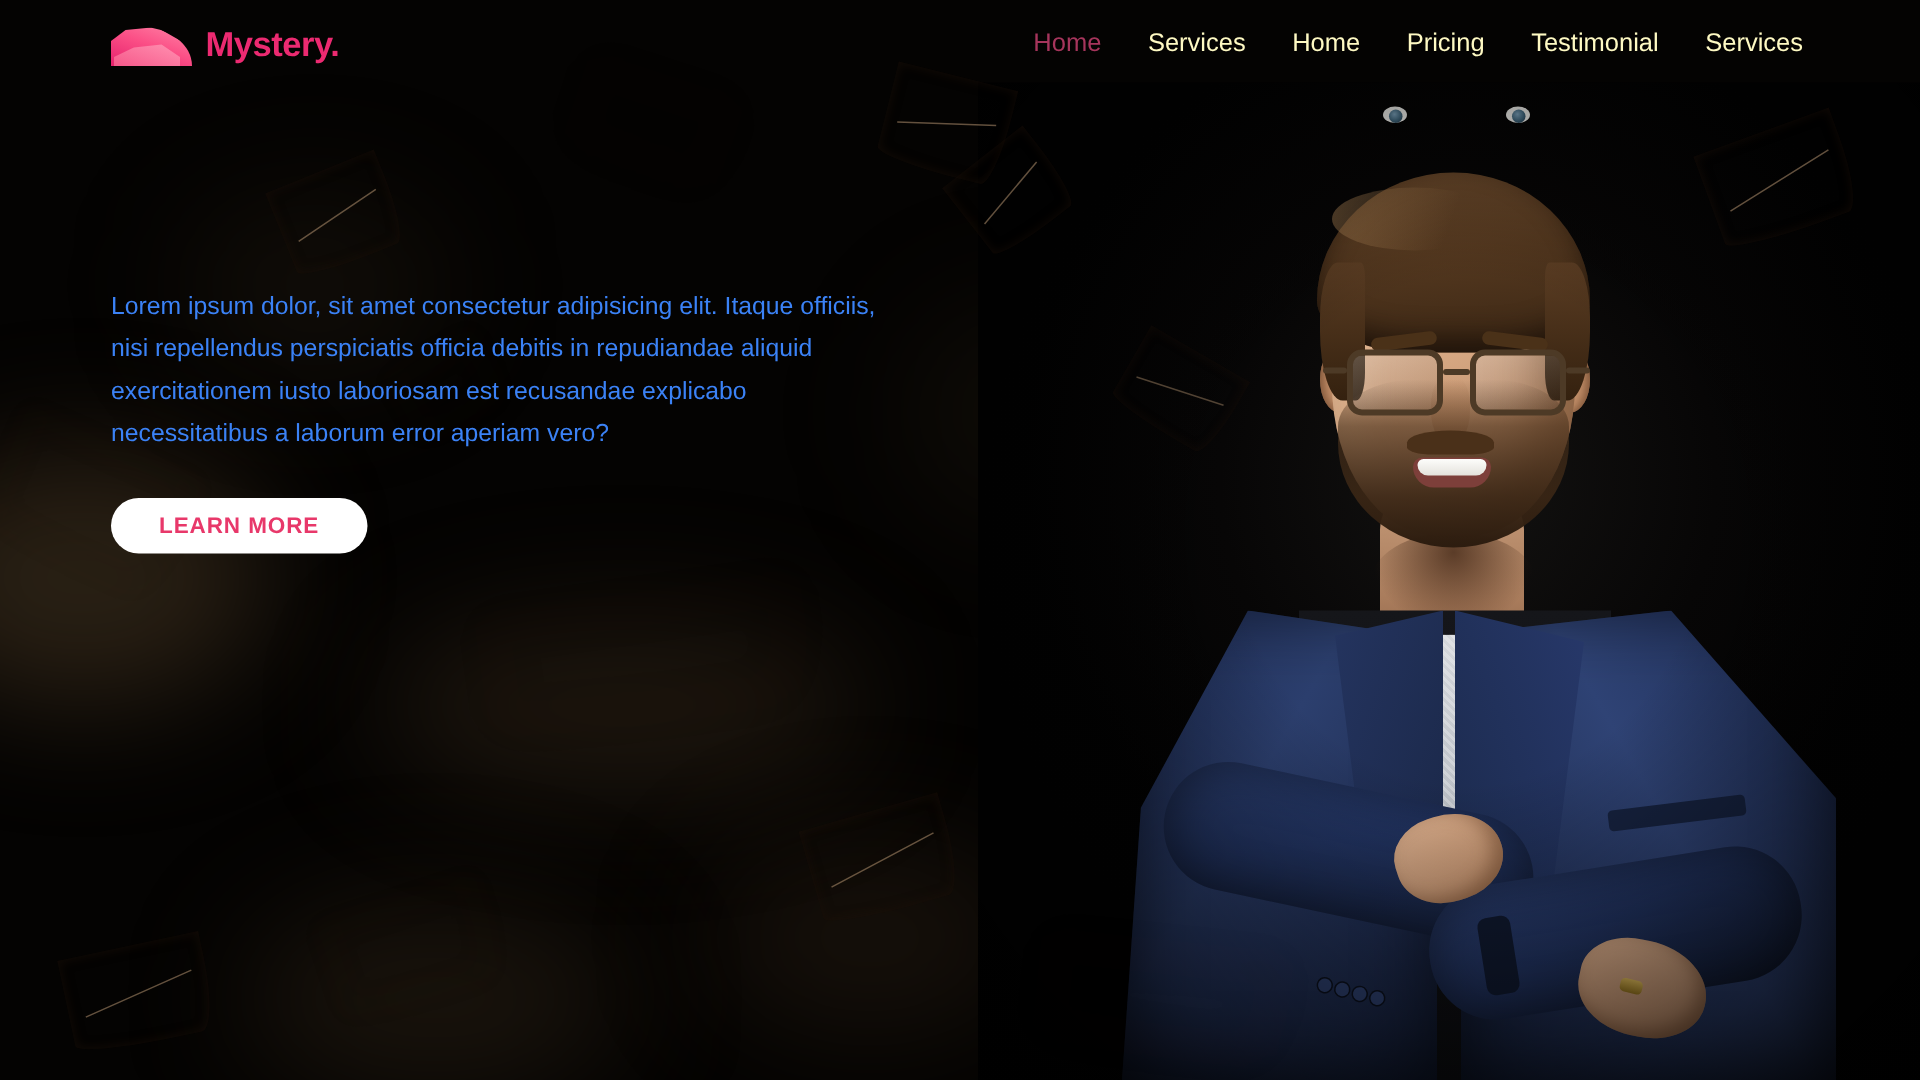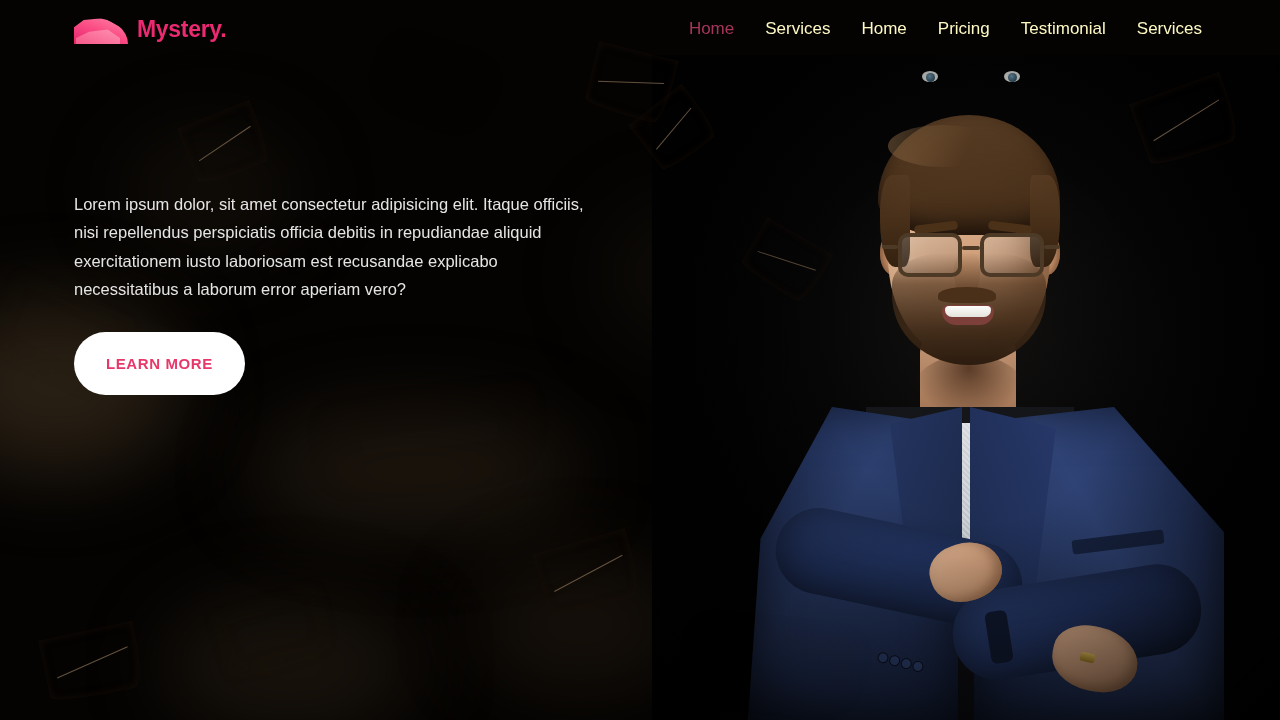--- a/index.html
+++ b/index.html
@@ -301,34 +301,34 @@
   .name {
     color: #ffffff; font-size: 44px; font-weight: bold; letter-spacing: -0.5px;
     margin: 0 0 16px 0; line-height: 1.05;
   }
   .headline {
     font-size: 47px; font-weight: bold; margin: 0 0 22px 0; line-height: 1.1; letter-spacing: -0.5px;
   }
   .headline .w { color: #ffffff; }
   .headline .o { color: #f26522; }
   .lede {
-    color: #e5e5e5; font-size: 16.5px; line-height: 1.72; margin: 0 0 28px 0;
+    color: #3b82f6; font-size: 16.5px; line-height: 1.72; margin: 0 0 28px 0;
     max-width: 520px;
   }
   .btn-row { display: flex; gap: 20px; align-items: center; }
   .btn {
     border: none; cursor: pointer; border-radius: 999px;
     font-size: 15px; font-weight: bold; letter-spacing: .6px;
     font-family: "Liberation Sans", sans-serif;
   }
   .btn-primary {
     background: #f8415c; color: #ffffff; padding: 15px 36px;
   }
   .btn-secondary {
-    background: #ffffff; color: #e8386a; padding: 23px 32px;
+    background: #ffffff; color: #e8386a; padding: 10px 32px;
   }
 </style>
 </head>
 <body>
 
 <div class="page">
 
   <div class="bg-base"></div>
 
   <div class="glow g1"></div>

